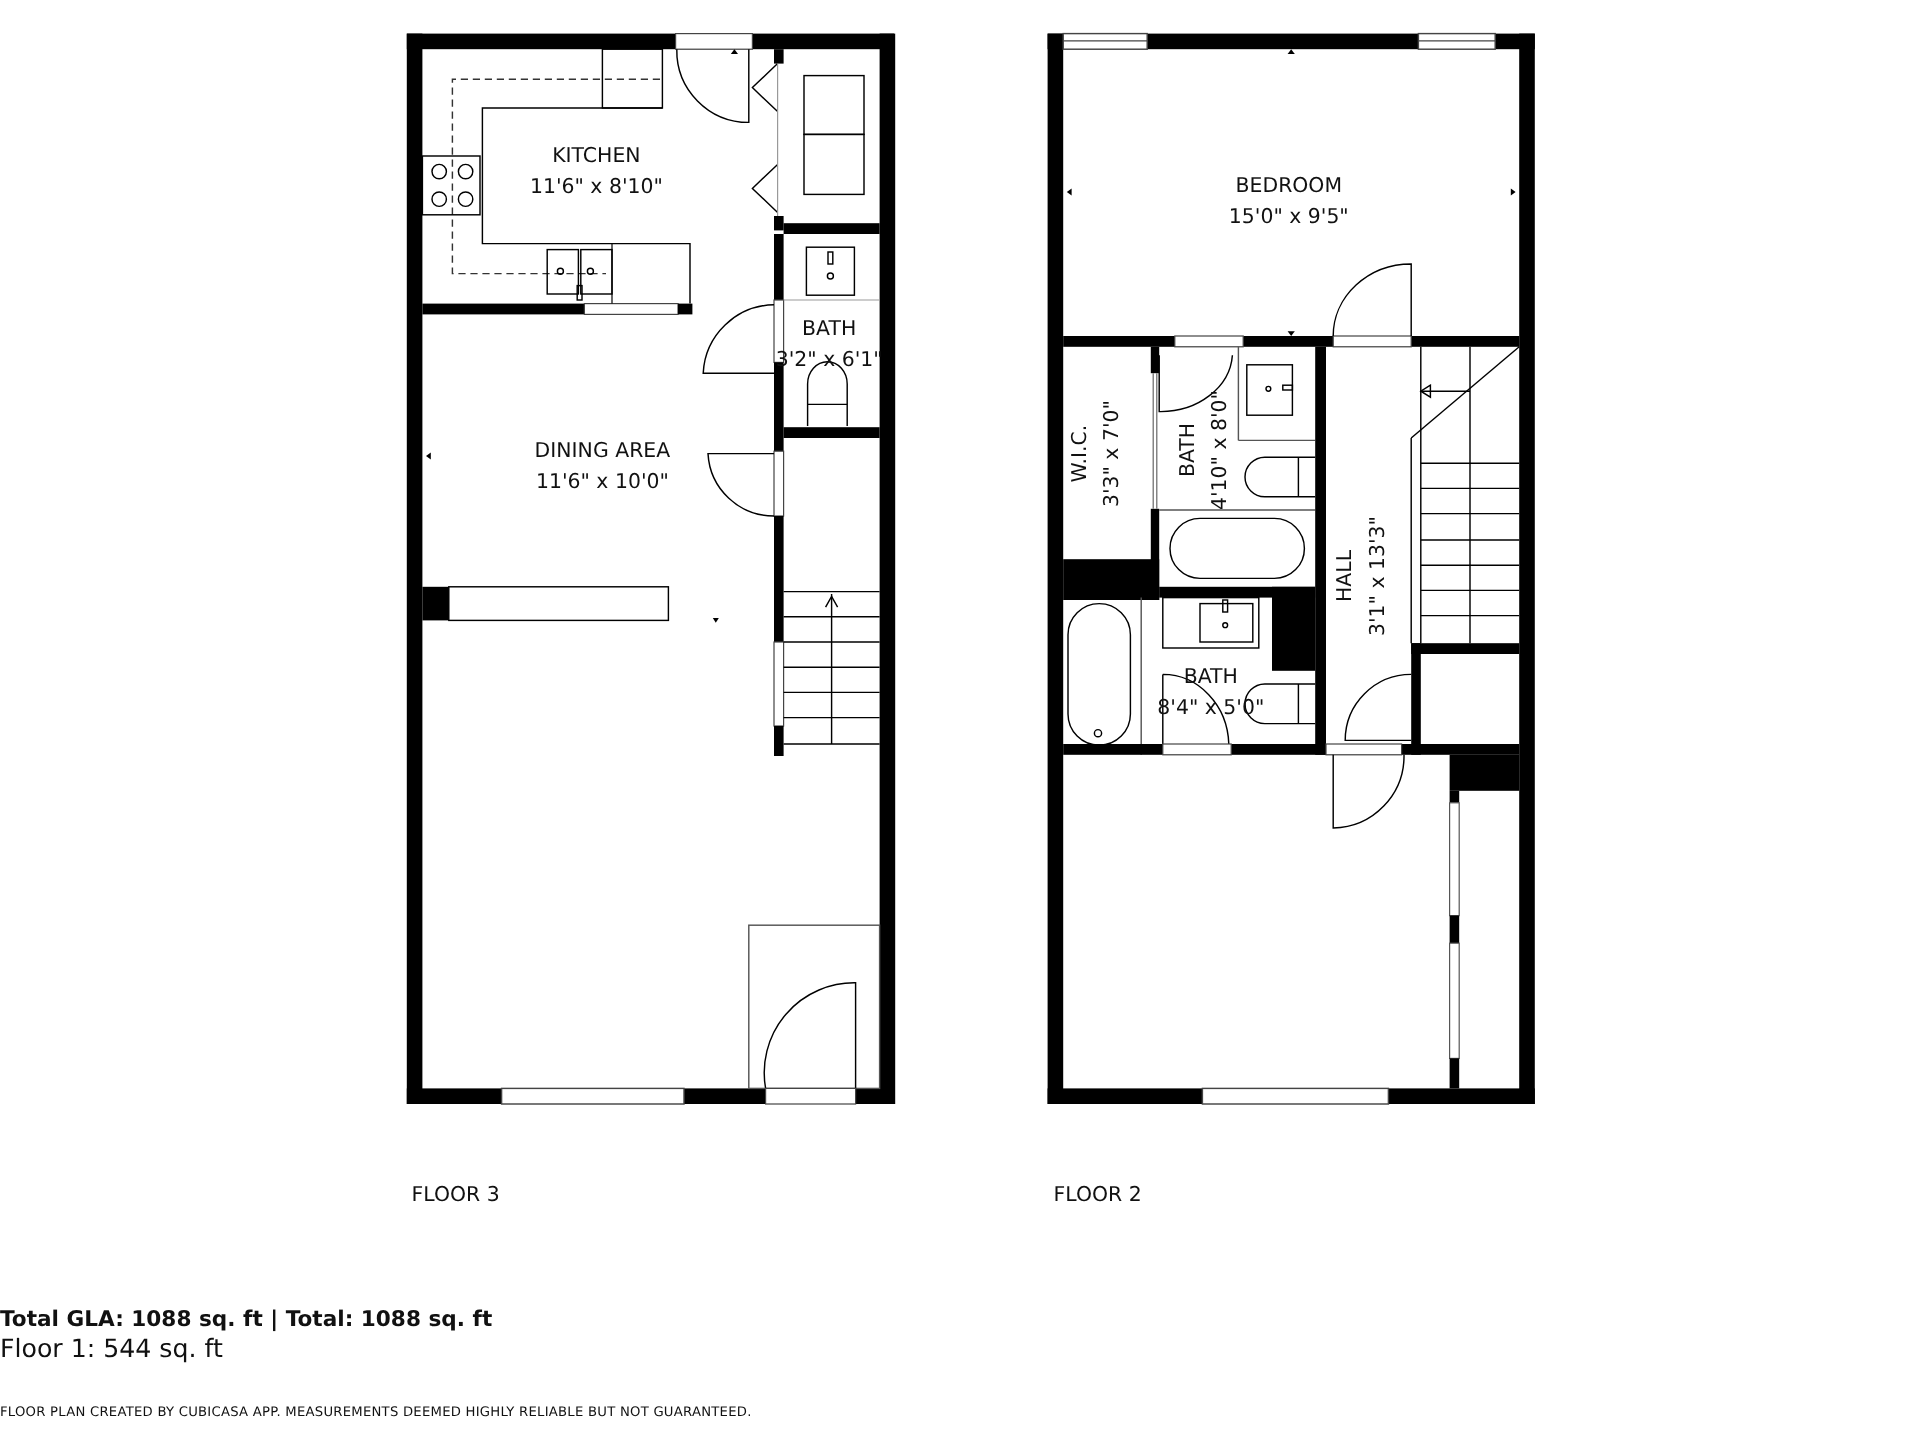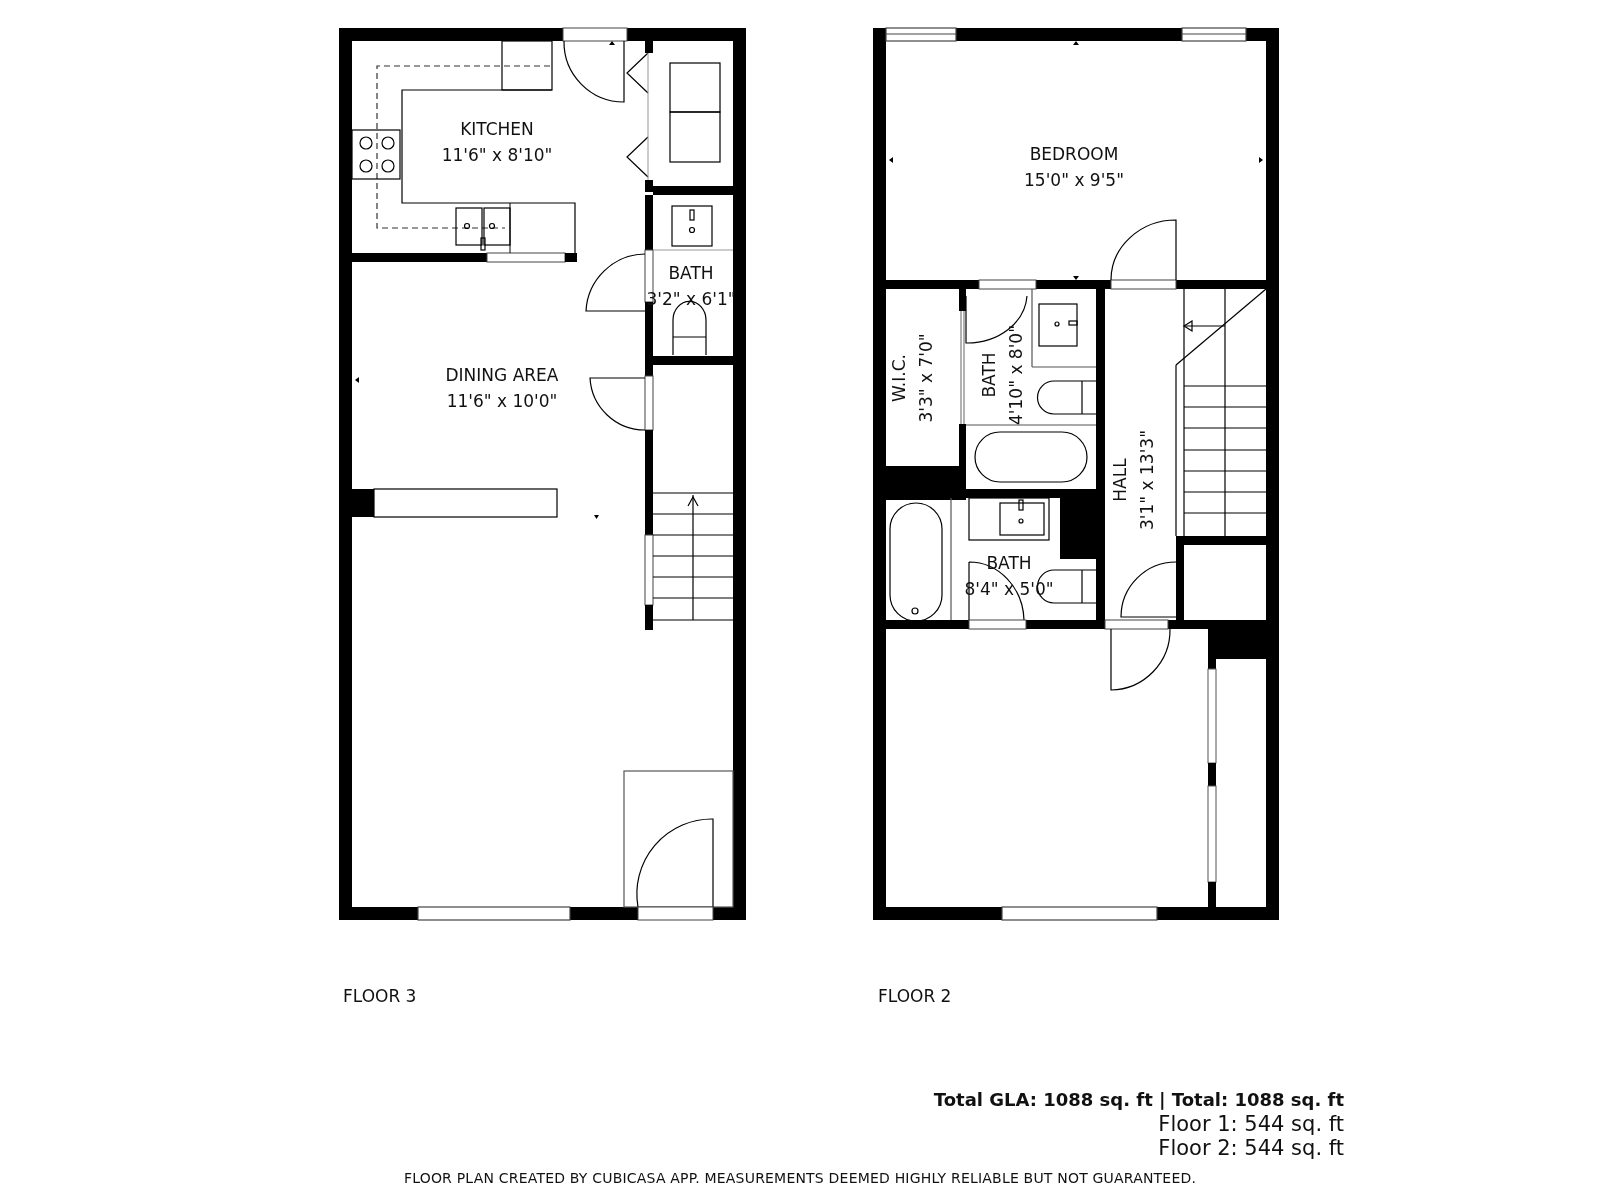--- a/index.html
+++ b/index.html
@@ -5,24 +5,24 @@
   html,body{margin:0;padding:0;background:#ffffff;}
   body{width:1600px;height:1200px;position:relative;overflow:hidden;font-family:"DejaVu Sans","Liberation Sans",sans-serif;color:#111;}
   svg{position:absolute;left:0;top:0;}
   .wall{fill:#000;}
   .thin{fill:none;stroke:#000;stroke-width:1.2;}
   .grey{fill:none;stroke:#555;stroke-width:1.2;}
   .win{fill:#fff;stroke:#444;stroke-width:1.2;}
   .dash{fill:none;stroke:#333;stroke-width:1.2;stroke-dasharray:6,4;}
   .lbl{font-family:"DejaVu Sans","Liberation Sans",sans-serif;font-size:17px;fill:#111;text-anchor:middle;}
   .floor-label{position:absolute;font-size:17px;color:#111;}
-  .summary{position:absolute;left:0;width:1344px;text-align:right;}
+  .summary{position:absolute;left:0;width:1344px;text-align:left;}
   .summary .total{font-weight:bold;font-size:18px;line-height:24px;}
   .summary .fl{font-size:21px;line-height:24px;}
-  .disclaimer{position:absolute;left:0;width:1600px;text-align:center;top:1170px;font-size:14px;letter-spacing:0.2px;}
+  .disclaimer{position:absolute;left:0;width:1600px;text-align:left;top:1170px;font-size:11px;letter-spacing:0.2px;}
   .tri{fill:#000;}
 </style>
 </head>
 <body>
 
 <svg width="1600" height="1200" viewBox="0 0 1600 1200">
 
   <g>
 
     <rect class="wall" x="339" y="28" width="406" height="13"></rect>
@@ -237,16 +237,15 @@
     <path class="tri" d="M1263 160 l-4 -3 l0 6 z"></path>
   </g>
 </svg>
 
 <div class="floor-label" style="left:343px;top:986px;">FLOOR 3</div>
 <div class="floor-label" style="left:878px;top:986px;">FLOOR 2</div>
 
 <div class="summary" style="top:1088px;">
   <div class="total">Total GLA: 1088 sq. ft | Total: 1088 sq. ft</div>
   <div class="fl">Floor 1: 544 sq. ft</div>
-  <div class="fl">Floor 2: 544 sq. ft</div>
 </div>
 
 <div class="disclaimer">FLOOR PLAN CREATED BY CUBICASA APP. MEASUREMENTS DEEMED HIGHLY RELIABLE BUT NOT GUARANTEED.</div>
 
 </body></html>

